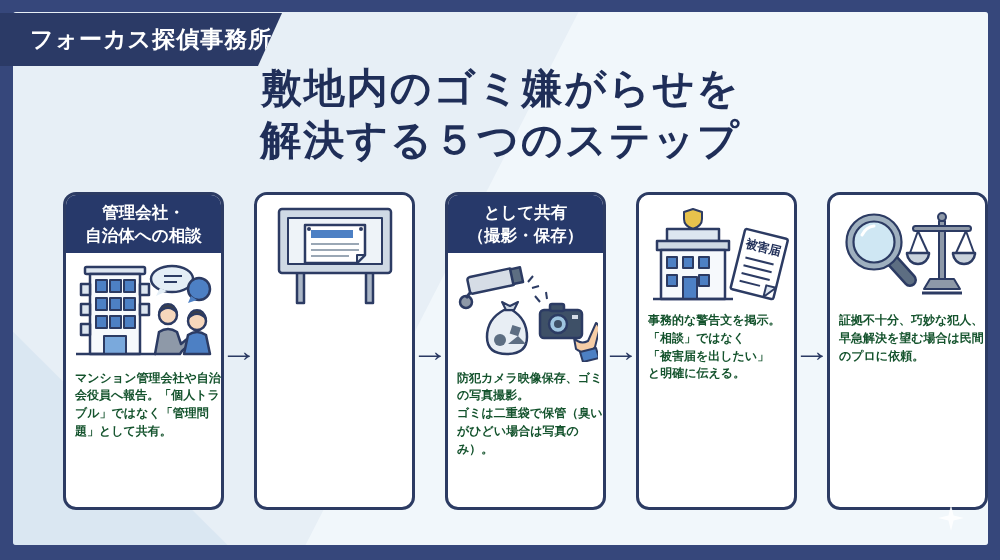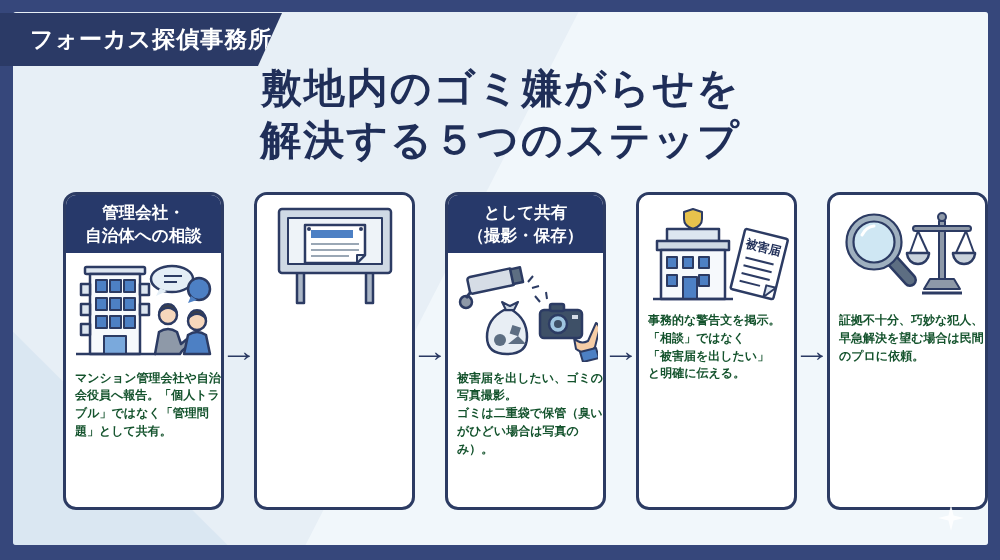--- a/index.html
+++ b/index.html
@@ -163,21 +163,21 @@
               <circle cx="104" cy="66" r="9" fill="#9fc5e0"></circle>
               <circle cx="104" cy="66" r="4" fill="#3e5067" stroke="none"></circle>
               <rect x="118" y="57" width="6" height="4" fill="#d6dde6" stroke="none"></rect>
               <line x1="86" y1="44" x2="81" y2="38" stroke-width="2"></line>
               <line x1="93" y1="41" x2="92" y2="34" stroke-width="2"></line>
               <path d="M120 80 q6 7 14 3 l8 -18 q4 2 3 8 l-4 16 q-8 10 -19 2 z" fill="#f6cda6" stroke-width="2"></path>
               <path d="M126 94 l16 -4 l3 10 l-16 4 z" fill="#4d80c4" stroke-width="2"></path>
             </g>
           </svg>
         </div>
-        <div class="card-body">被害届を出したい、ゴミの写真撮影。
+        <div class="card-body">防犯カメラ映像保存、ゴミの写真撮影。
 ゴミは二重袋で保管（臭いがひどい場合は写真のみ）。</div>
       </div>
 
       <div class="arrow-cell">
         <span class="arrow-glyph">→</span>
       </div>
 
       <div class="step-card">
         <div class="card-illo">
           <svg width="144" height="104" viewBox="0 0 144 104" fill="none">

